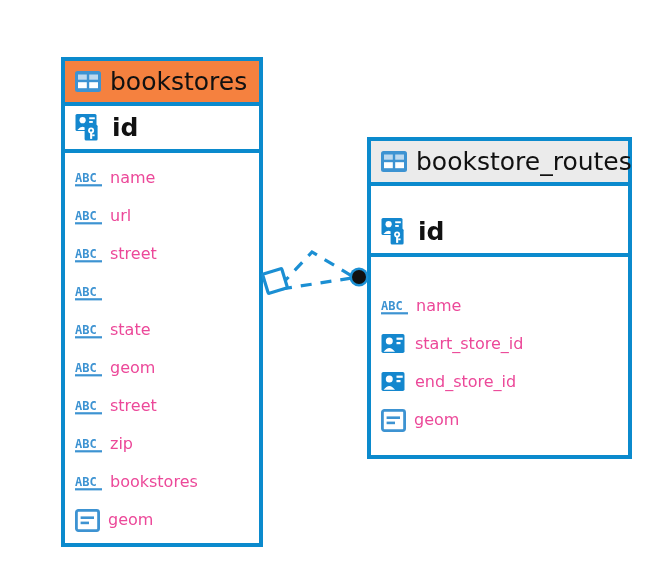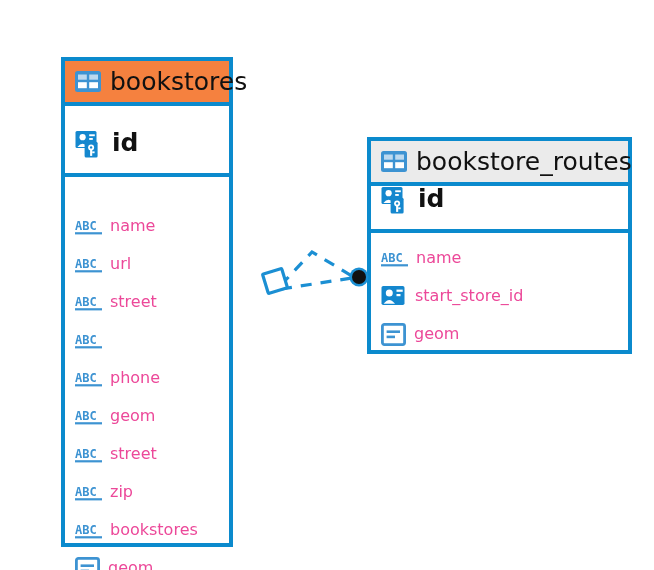--- a/index.html
+++ b/index.html
@@ -25,29 +25,29 @@
     position: absolute;
     box-sizing: border-box;
     background: #ffffff;
     border: 4px solid #0b8acd;
     display: flex;
     flex-direction: column;
   }
   #entity-bookstores {
     left: 61px;
     top: 57px;
-    width: 172px;
+    width: 202px;
     height: 490px;
-    gap: 24px;
   }
   #entity-bookstore-routes {
     left: 367px;
     top: 137px;
     width: 265px;
-    height: 217px;
+    height: 322px;
+    gap: 24px;
   }
 
   .entity-header {
     box-sizing: border-box;
     display: flex;
     align-items: center;
     gap: 9px;
     padding: 0 10px;
     height: 45px;
     flex: 0 0 45px;
@@ -60,21 +60,21 @@
     font-size: 25px;
     color: #111111;
     line-height: 1;
     white-space: nowrap;
   }
 
   
   .pk-row {
     box-sizing: border-box;
     display: flex;
-    align-items: flex-start;
+    align-items: center;
     gap: 8px;
     padding: 0 10px;
     height: 47px;
     flex: 0 0 47px;
     border-bottom: 4px solid #0b8acd;
     background: #ffffff;
   }
   .pk-label {
     font-size: 25px;
     font-weight: bold;
@@ -190,21 +190,21 @@
           <text x="0" y="11.5" font-family="'DejaVu Sans Mono','Liberation Mono',monospace" font-size="12" font-weight="bold" fill="#3d93d2">ABC</text>
           <rect x="0" y="14.2" width="27" height="2.2" fill="#3d93d2"></rect>
         </svg>
       </div>
 
       <div class="field-row">
         <svg class="ico ico-abc" viewBox="0 0 27 17">
           <text x="0" y="11.5" font-family="'DejaVu Sans Mono','Liberation Mono',monospace" font-size="12" font-weight="bold" fill="#3d93d2">ABC</text>
           <rect x="0" y="14.2" width="27" height="2.2" fill="#3d93d2"></rect>
         </svg>
-        <span class="field-label">phone</span>
+        <span class="field-label">state</span>
       </div>
 
       <div class="field-row">
         <svg class="ico ico-abc" viewBox="0 0 27 17">
           <text x="0" y="11.5" font-family="'DejaVu Sans Mono','Liberation Mono',monospace" font-size="12" font-weight="bold" fill="#3d93d2">ABC</text>
           <rect x="0" y="14.2" width="27" height="2.2" fill="#3d93d2"></rect>
         </svg>
         <span class="field-label">geom</span>
       </div>
 
@@ -287,20 +287,30 @@
         <svg class="ico ico-fk" viewBox="0 0 26 24">
           <rect x="0.5" y="2" width="23" height="19" rx="1.8" fill="#1487ce"></rect>
           <circle cx="8.3" cy="9" r="3.5" fill="#ffffff"></circle>
           <path d="M2.6 19.8 Q8.3 12.2 14 19.8 Z" fill="#ffffff"></path>
           <rect x="15.5" y="5.6" width="6.2" height="2.2" fill="#ffffff"></rect>
           <rect x="15.5" y="10" width="4" height="2.2" fill="#ffffff"></rect>
         </svg>
         <span class="field-label">start_store_id</span>
       </div>
 
+      <div class="field-row">
+        <svg class="ico ico-fk" viewBox="0 0 26 24">
+          <rect x="0.5" y="2" width="23" height="19" rx="1.8" fill="#1487ce"></rect>
+          <circle cx="8.3" cy="9" r="3.5" fill="#ffffff"></circle>
+          <path d="M2.6 19.8 Q8.3 12.2 14 19.8 Z" fill="#ffffff"></path>
+          <rect x="15.5" y="5.6" width="6.2" height="2.2" fill="#ffffff"></rect>
+          <rect x="15.5" y="10" width="4" height="2.2" fill="#ffffff"></rect>
+        </svg>
+        <span class="field-label">end_store_id</span>
+      </div>
 
       <div class="field-row">
         <svg class="ico ico-geom" viewBox="0 0 25 23">
           <rect x="1.4" y="1.4" width="22.2" height="20.2" rx="2" fill="#ffffff" stroke="#3d93d2" stroke-width="2.8"></rect>
           <rect x="5.6" y="7.4" width="13.4" height="2.6" fill="#3d93d2"></rect>
           <rect x="5.6" y="12.6" width="8.4" height="2.6" fill="#3d93d2"></rect>
         </svg>
         <span class="field-label">geom</span>
       </div>
 

